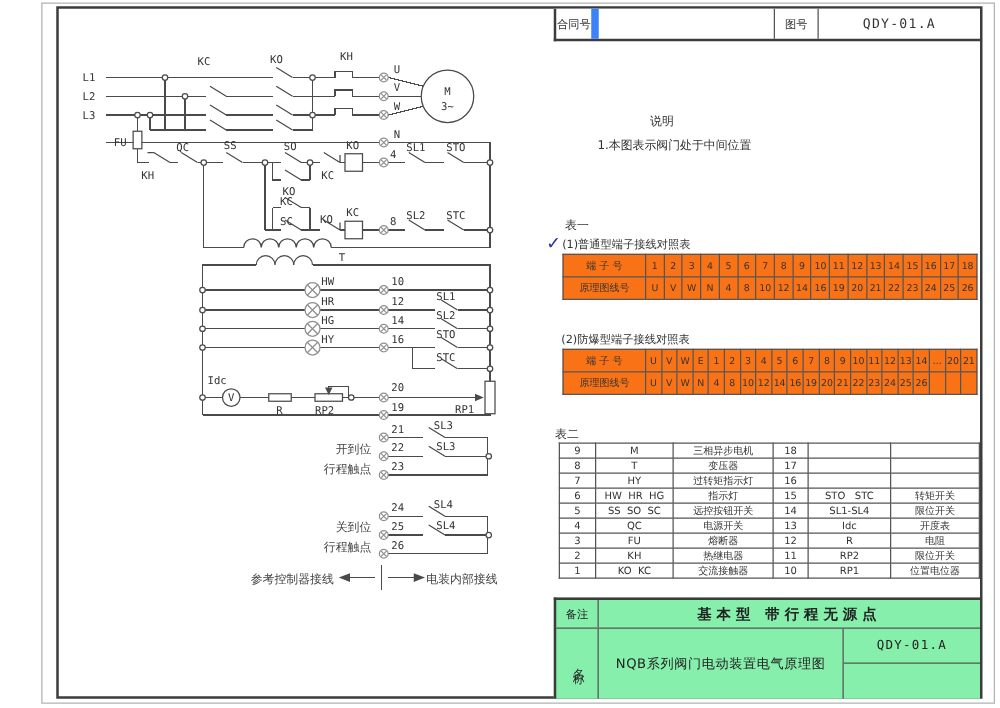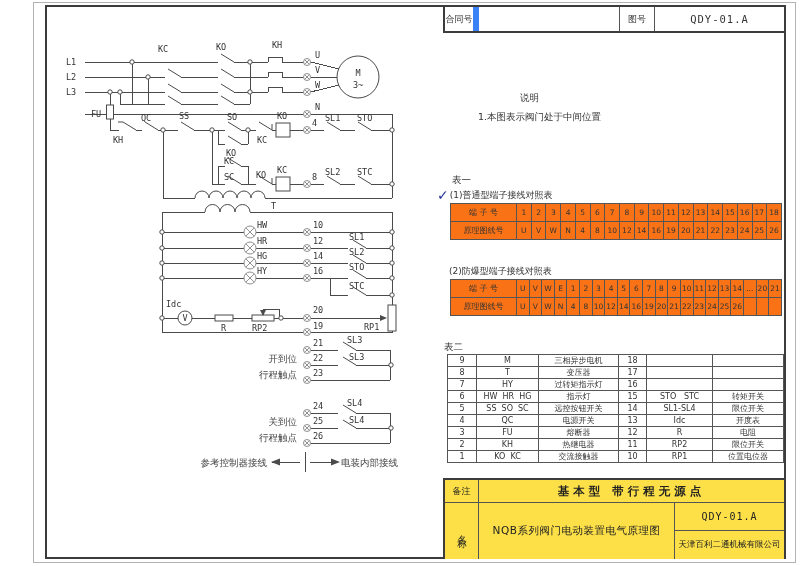--- a/index.html
+++ b/index.html
@@ -36,21 +36,21 @@
   table.term { position:absolute; border-collapse:collapse; table-layout:fixed; background:#f97316; }
   table.term td { border:1px solid #555; text-align:center; padding:0; font-size:7.5px; height:18px; overflow:hidden; color:#333; }
   table.term td.head { font-size:8px; }
   #table1 { left:450px; top:203px; width:332px; }
   #table2 { left:450px; top:279px; width:332px; }
 
   #table3 { position:absolute; left:447px; top:354px; width:336px; border-collapse:collapse; table-layout:fixed; background:#fff; }
   #table3 td { border:1px solid #555; text-align:center; padding:0; font-size:8px; height:11.8px; overflow:hidden; white-space:pre; color:#333; }
 
   .titleblock { position:absolute; left:443px; top:478px; width:341px; height:81px;
-    border-left:2px solid #3c3c3c; border-top:2px solid #3c3c3c; display:flex; flex-direction:column; background:#fde047; }
+    border-left:2px solid #3c3c3c; border-top:2px solid #3c3c3c; display:flex; flex-direction:column; background:#86efac; }
   .tb-row1 { height:23px; display:flex; border-bottom:1px solid #555; }
   .tb-remark-label { width:34px; border-right:1px solid #555; display:flex; align-items:center; justify-content:center; font-size:9px; }
   .tb-remark-value { flex:1; display:flex; align-items:center; justify-content:center; font-size:11.5px; font-weight:600; letter-spacing:4px; color:#222; }
   .tb-row2 { flex:1; display:flex; }
   .tb-name-label { width:34px; border-right:1px solid #555; display:flex; align-items:center; justify-content:center;
     font-size:9.5px; writing-mode:vertical-lr; text-orientation:upright; letter-spacing:4px; }
   .tb-name-value { width:196px; border-right:1px solid #555; display:flex; align-items:center; justify-content:center; font-size:10.5px; font-weight:400; letter-spacing:0.5px; }
   .tb-right { flex:1; display:flex; flex-direction:column; }
   .tb-dno { height:28px; border-bottom:1px solid #555; display:flex; align-items:center; justify-content:center;
     font-size:10px; font-family:"DejaVu Sans Mono",monospace; letter-spacing:1px; }
@@ -483,17 +483,16 @@
   <div class="titleblock">
     <div class="tb-row1">
       <div class="tb-remark-label">备注</div>
       <div class="tb-remark-value">基本型  带行程无源点</div>
     </div>
     <div class="tb-row2">
       <div class="tb-name-label">名称</div>
       <div class="tb-name-value">NQB系列阀门电动装置电气原理图</div>
       <div class="tb-right">
         <div class="tb-dno">QDY-01.A</div>
-        <div class="tb-company">天津百利二通机械有限公司</div>
       </div>
     </div>
   </div>
 </div>
 
 </body></html>

